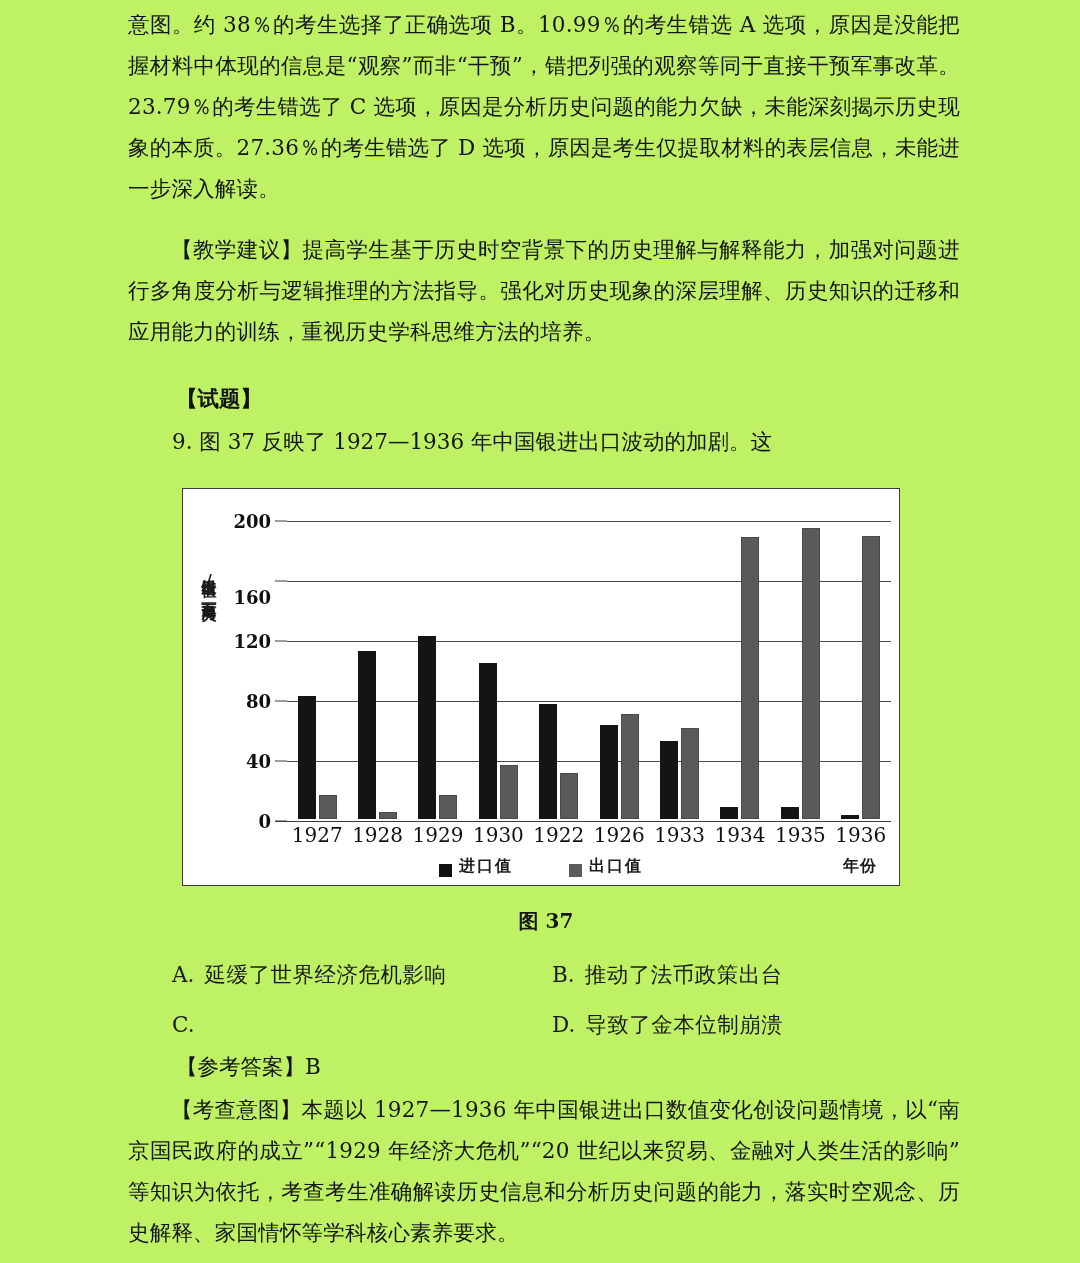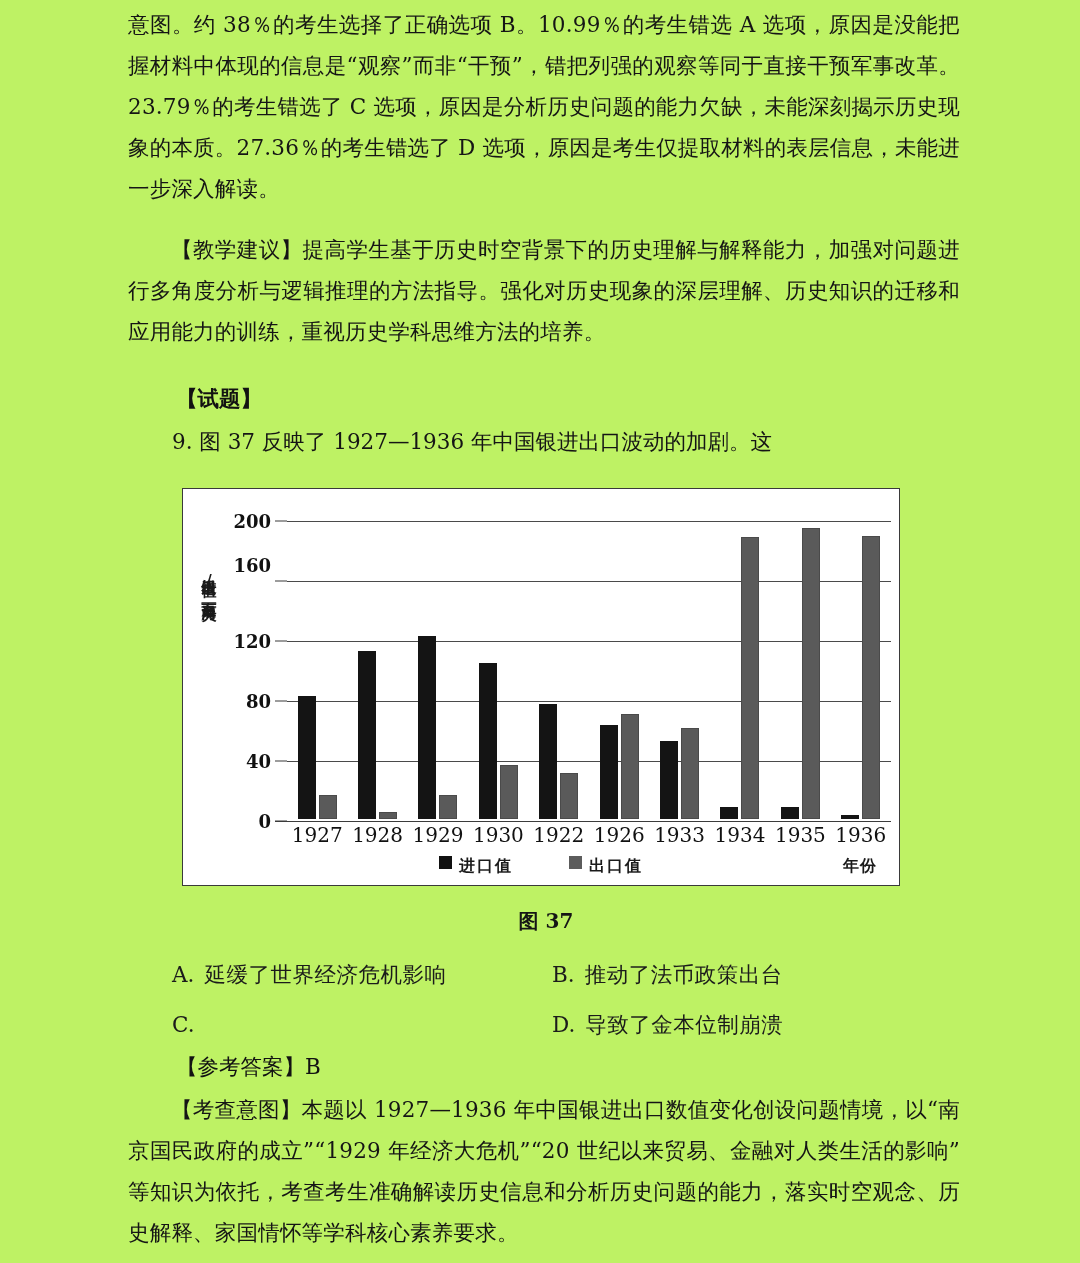--- a/index.html
+++ b/index.html
@@ -166,21 +166,21 @@
     bottom: 8px;
     left: 0;
     width: 100%;
     display: flex;
     justify-content: center;
     gap: 56px;
     align-items: center;
   }
   .legend-item {
     display: flex;
-    align-items: flex-start;
+    align-items: flex-end;
     gap: 7px;
     font-size: 16px;
     font-weight: 700;
     letter-spacing: 2px;
     color: #1a1a1a;
     font-family: "DejaVu Sans", "Liberation Sans", sans-serif;
   }
   .swatch {
     width: 13px;
     height: 13px;
@@ -260,21 +260,21 @@
           <div class="baseline" style="top: 332px;"></div>
           <div class="ytick" style="top: 272px;">40</div>
           <div class="ytick-dash" style="top: 272px;"></div>
           <div class="gridline" style="top: 272px;"></div>
           <div class="ytick" style="top: 212px;">80</div>
           <div class="ytick-dash" style="top: 212px;"></div>
           <div class="gridline" style="top: 212px;"></div>
           <div class="ytick" style="top: 152px;">120</div>
           <div class="ytick-dash" style="top: 152px;"></div>
           <div class="gridline" style="top: 152px;"></div>
-          <div class="ytick" style="top: 76px;">160</div>
+          <div class="ytick" style="top: 108px;">160</div>
           <div class="ytick-dash" style="top: 92px;"></div>
           <div class="gridline" style="top: 92px;"></div>
           <div class="ytick" style="top: 32px;">200</div>
           <div class="ytick-dash" style="top: 32px;"></div>
           <div class="gridline" style="top: 32px;"></div>
         </div>
 
       <div class="bars-area" id="bars-host">
           <div class="group" style="left: 0px; width: 60.4px;">
             <div class="bar bar-import" title="进口值 1927: 82" style="width: 18px; height: 123px; left: 10.7px;"></div>

